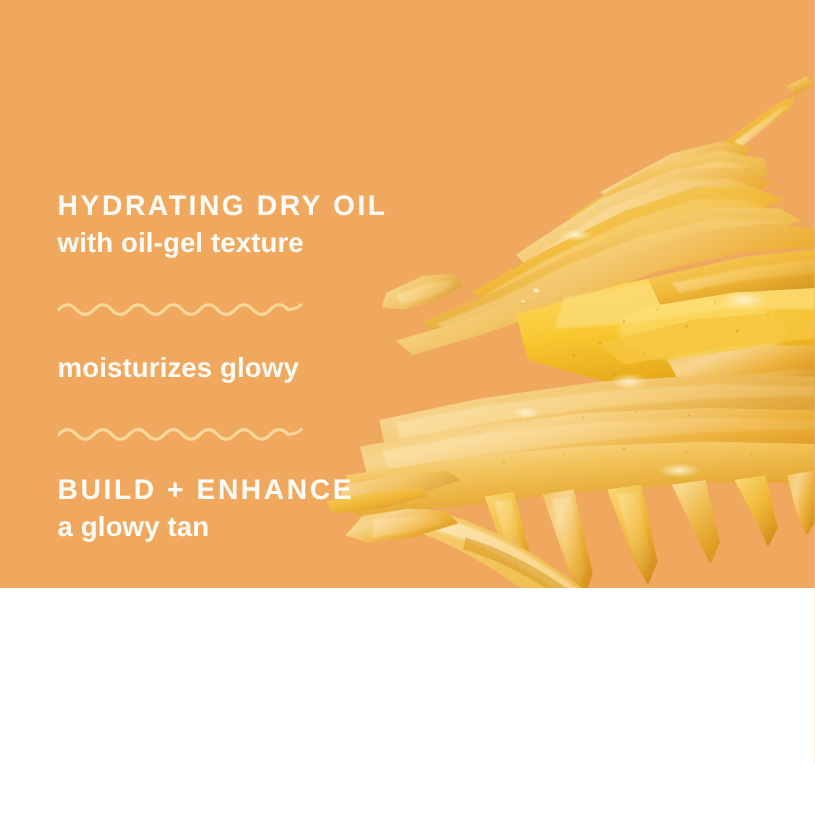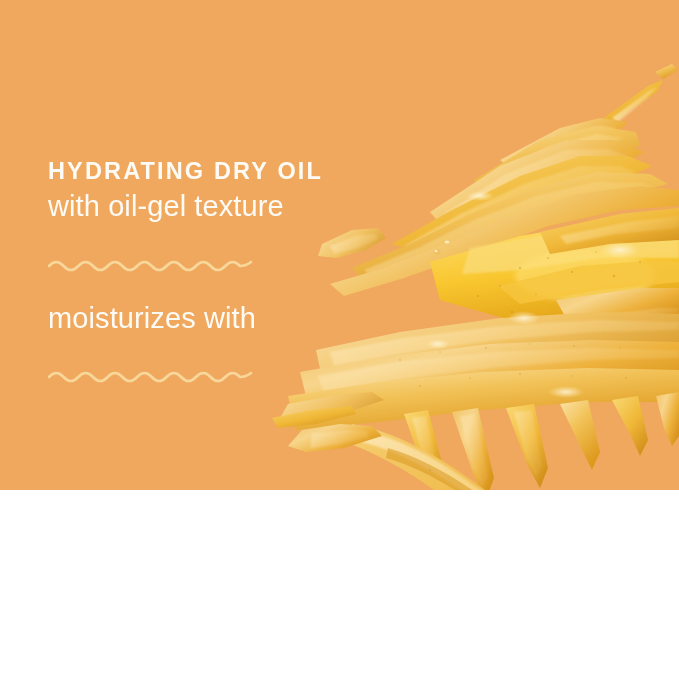--- a/index.html
+++ b/index.html
@@ -43,22 +43,22 @@
     color: #FDFBF6;
     font-weight: 700;
     font-size: 23.5px;
     letter-spacing: 2.15px;
     line-height: 1.235;
     white-space: nowrap;
     margin: 0;
   }
   .f-sub {
     color: #FDFBF6;
-    font-weight: 400;
-    font-size: 29px;
+    font-weight: 700;
+    font-size: 23px;
     letter-spacing: 0.1px;
     line-height: 1.3;
     white-space: nowrap;
     margin: 2px 0 0 0;
   }
   .divider {
     display: block;
     margin: 0;
     width: 205px;
     height: 16px;
@@ -268,24 +268,28 @@
       <p class="f-sub">with oil-gel texture</p>
     </div>
 
     <div class="gap-a"></div>
     <svg class="divider" viewBox="0 0 205 16" xmlns="http://www.w3.org/2000/svg">
       <path d="M1 10 Q 8.3 2, 15.6 10 T 30.3 10 T 45 10 T 59.7 10 T 74.4 10 T 89.1 10 T 103.8 10 T 118.5 10 T 133.2 10 T 147.9 10 T 162.6 10 T 177.3 10 T 192 10 Q 198 10, 203 6" fill="none" stroke="#F8D79A" stroke-width="2.6" stroke-linecap="round"></path>
     </svg>
     <div class="gap-b"></div>
 
     <div class="feature">
-      <p class="f-sub">moisturizes with</p>
+      <p class="f-sub">moisturizes glowy</p>
     </div>
 
     <div class="gap-c"></div>
     <svg class="divider" viewBox="0 0 205 16" xmlns="http://www.w3.org/2000/svg">
       <path d="M1 10 Q 8.3 2, 15.6 10 T 30.3 10 T 45 10 T 59.7 10 T 74.4 10 T 89.1 10 T 103.8 10 T 118.5 10 T 133.2 10 T 147.9 10 T 162.6 10 T 177.3 10 T 192 10 Q 198 10, 203 6" fill="none" stroke="#F8D79A" stroke-width="2.6" stroke-linecap="round"></path>
     </svg>
     <div class="gap-d"></div>
 
+    <div class="feature">
+      <p class="f-head">BUILD + ENHANCE</p>
+      <p class="f-sub">a glowy tan</p>
+    </div>
 
   </div>
 </div>
 
 </body></html>

